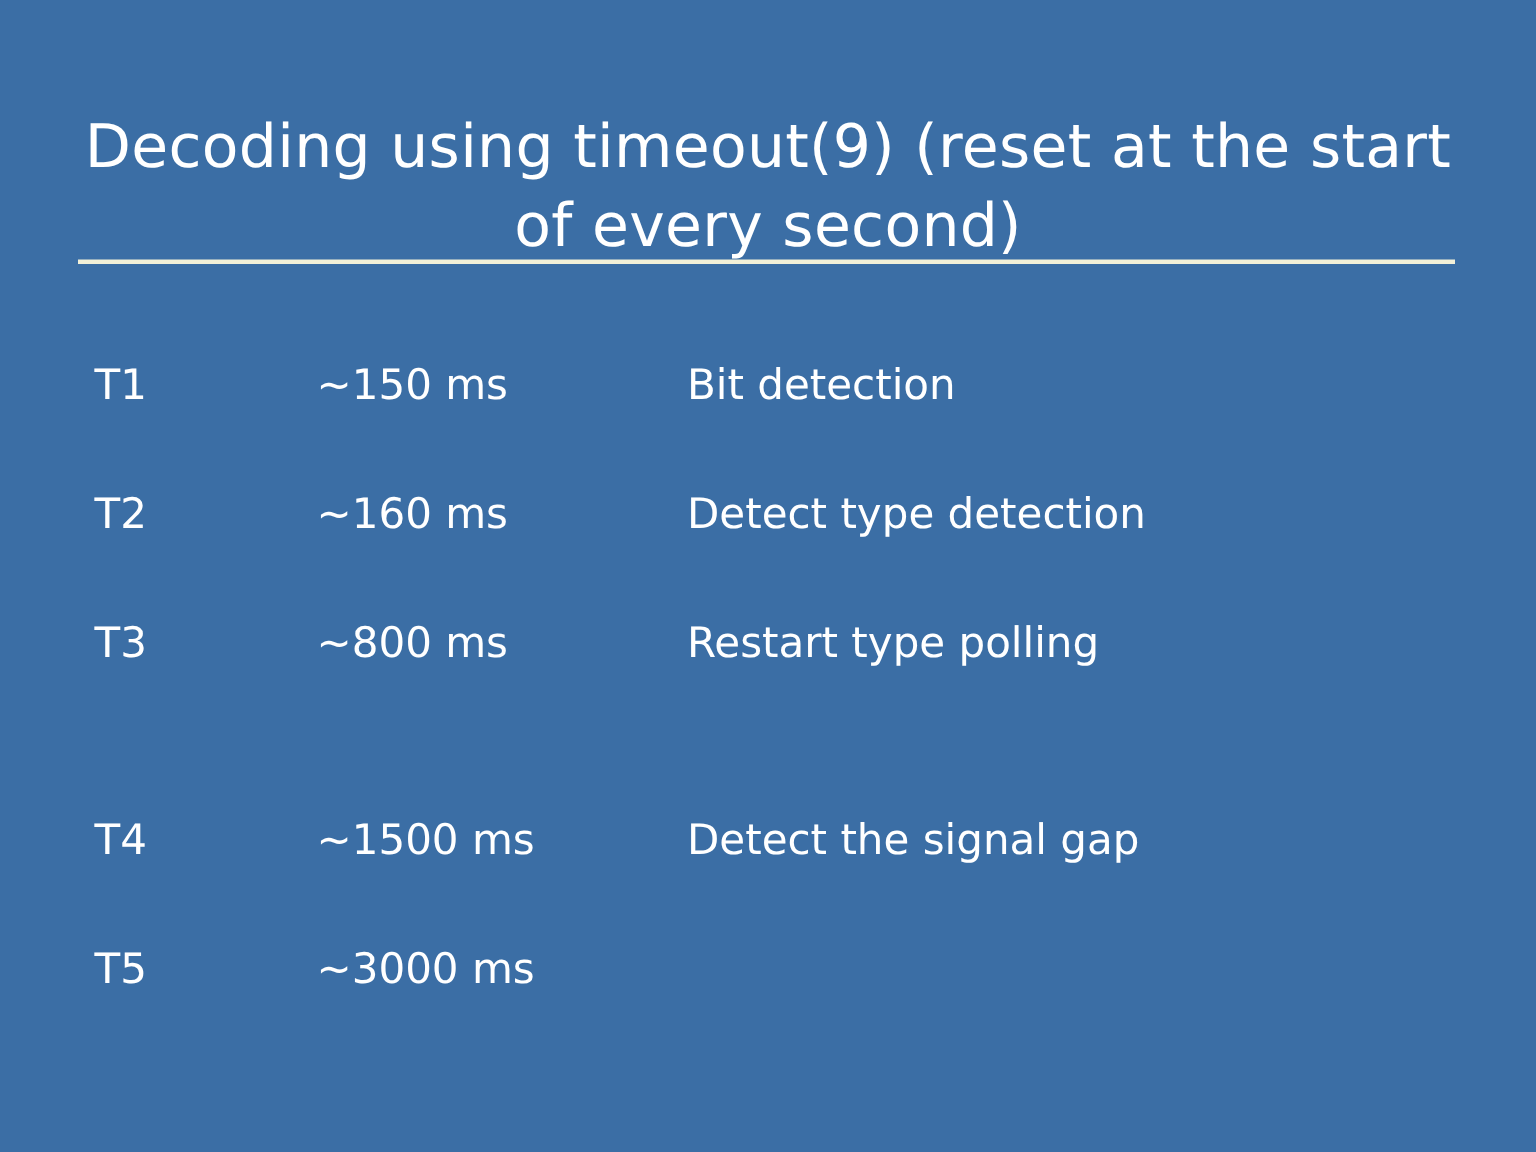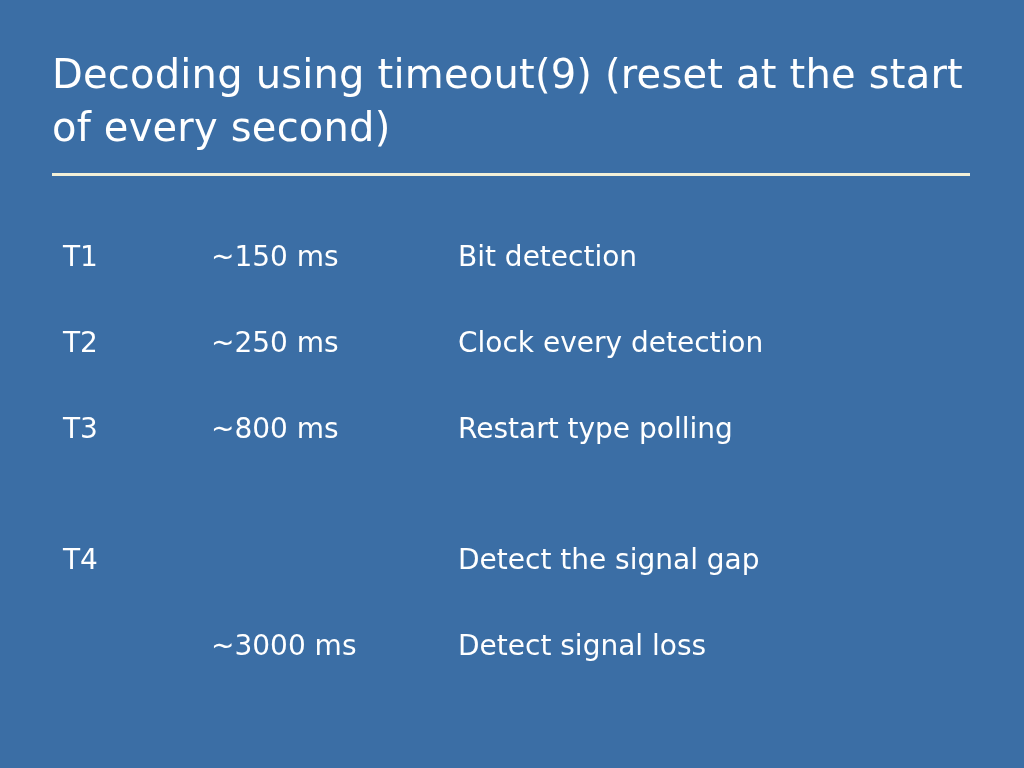--- a/index.html
+++ b/index.html
@@ -11,23 +11,23 @@
     position: relative;
     width: 1024px;
     height: 768px;
     background: #3b6ea5;
     overflow: hidden;
     font-family: "DejaVu Sans", sans-serif;
   }
   .slide-title {
     position: absolute;
     left: 52px;
-    top: 48px;
+    top: 72px;
     width: 920px;
-    text-align: left;
+    text-align: center;
     color: #ffffff;
     font-size: 40px;
     line-height: 1.33;
     font-weight: normal;
     letter-spacing: 0.2px;
   }
   .title-rule {
     position: absolute;
     left: 52px;
     top: 173px;
@@ -80,34 +80,35 @@
   <div class="rows">
 
     <div class="row">
       <span class="col-tag">T1</span>
       <span class="col-time">~150 ms</span>
       <span class="col-desc">Bit detection</span>
     </div>
 
     <div class="row">
       <span class="col-tag">T2</span>
-      <span class="col-time">~250 ms</span>
-      <span class="col-desc">Clock every detection</span>
+      <span class="col-time">~160 ms</span>
+      <span class="col-desc">Detect type detection</span>
     </div>
 
     <div class="row">
       <span class="col-tag">T3</span>
       <span class="col-time">~800 ms</span>
       <span class="col-desc">Restart type polling</span>
     </div>
 
     <div class="row spacer-before">
       <span class="col-tag">T4</span>
+      <span class="col-time">~1500 ms</span>
       <span class="col-desc">Detect the signal gap</span>
     </div>
 
     <div class="row">
+      <span class="col-tag">T5</span>
       <span class="col-time">~3000 ms</span>
-      <span class="col-desc">Detect signal loss</span>
     </div>
 
   </div>
 </div>
 
 </body></html>

